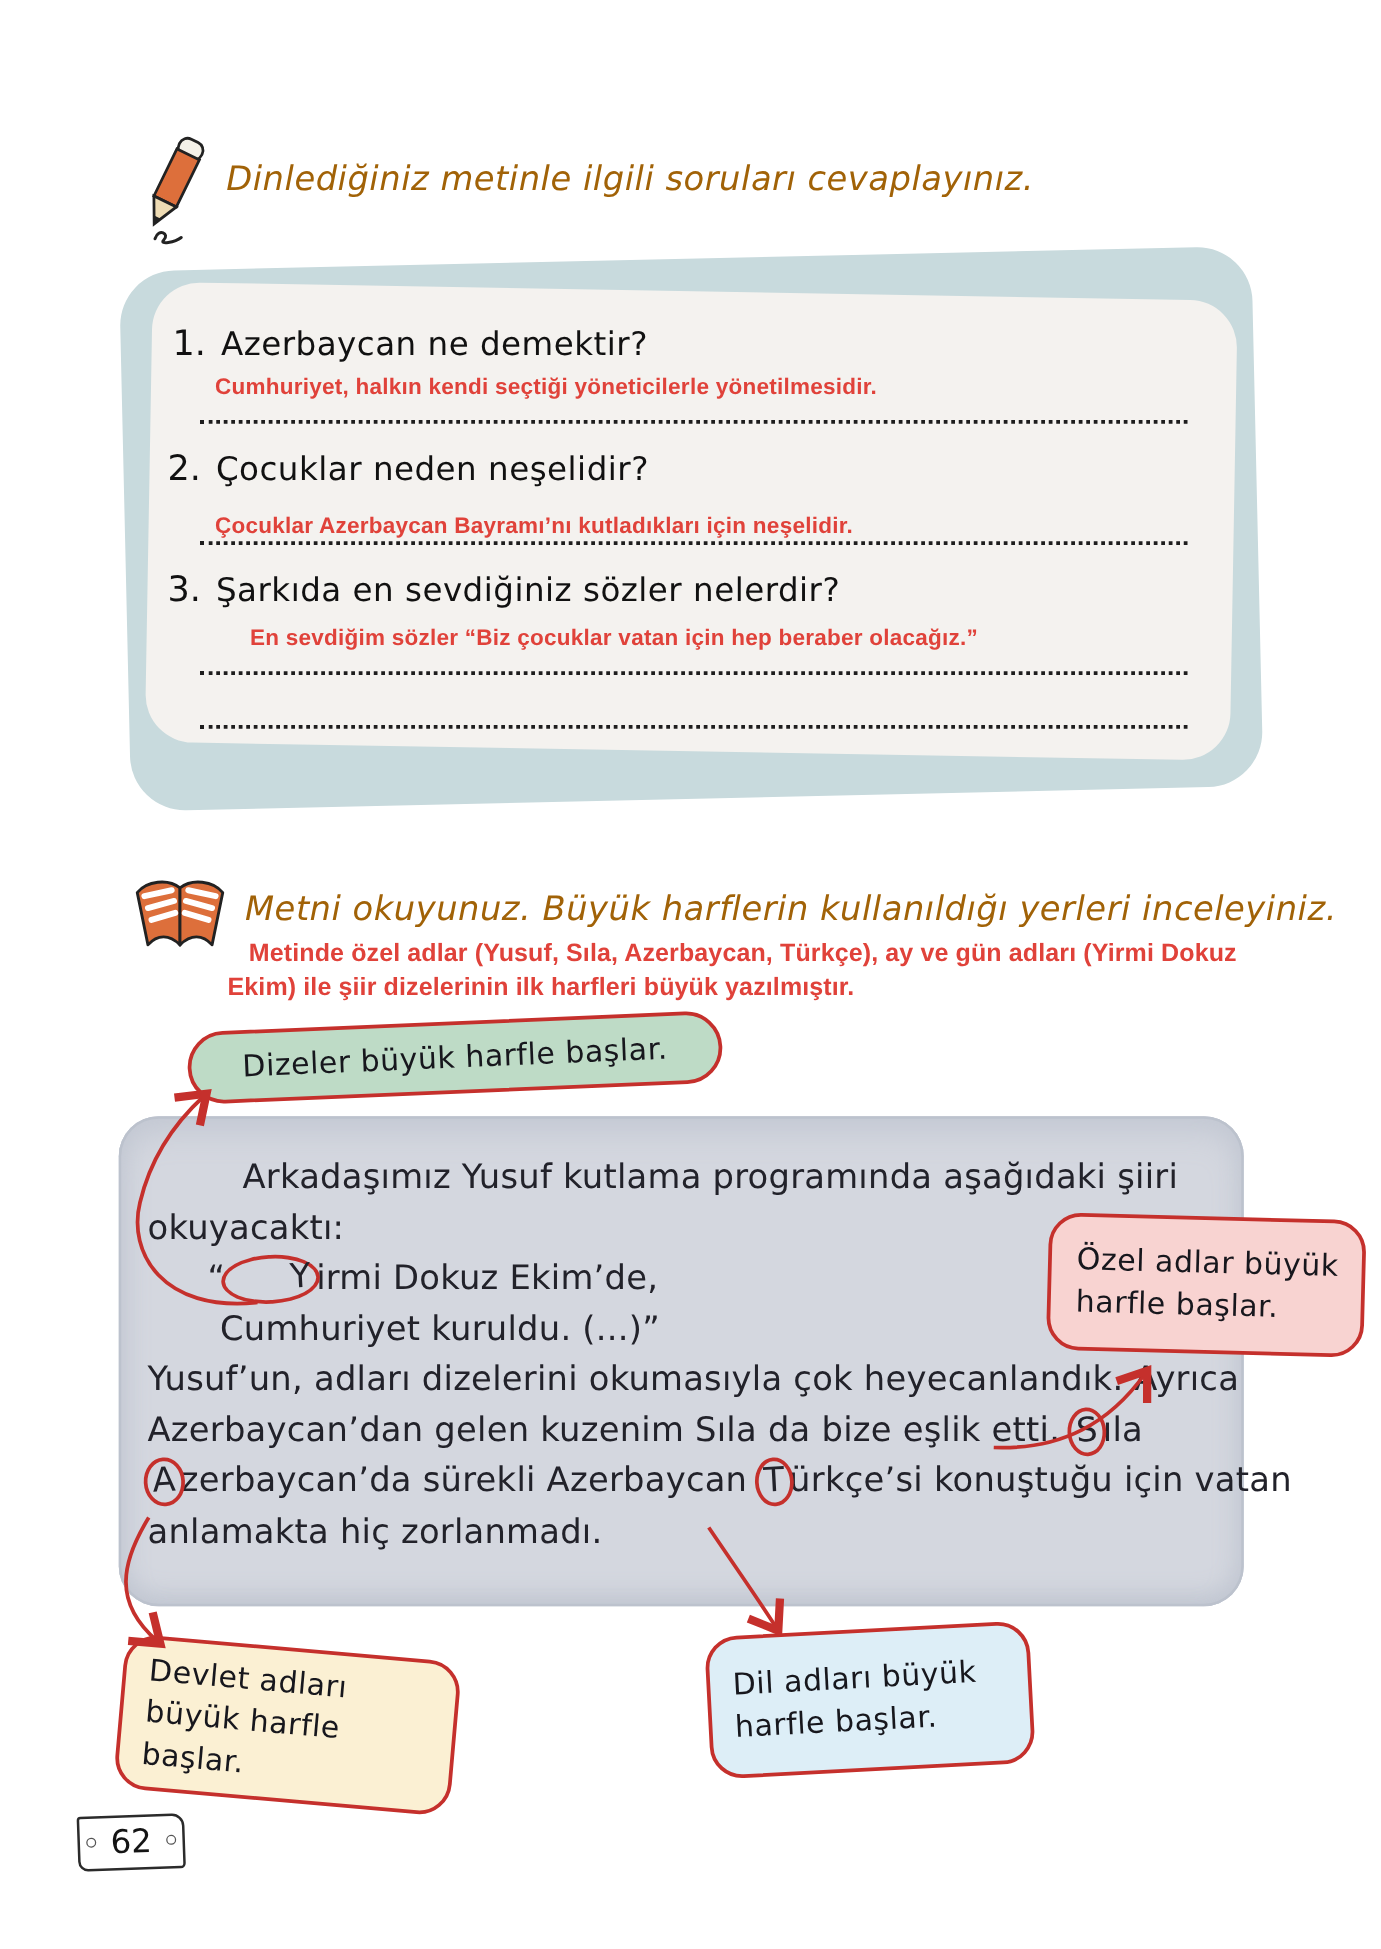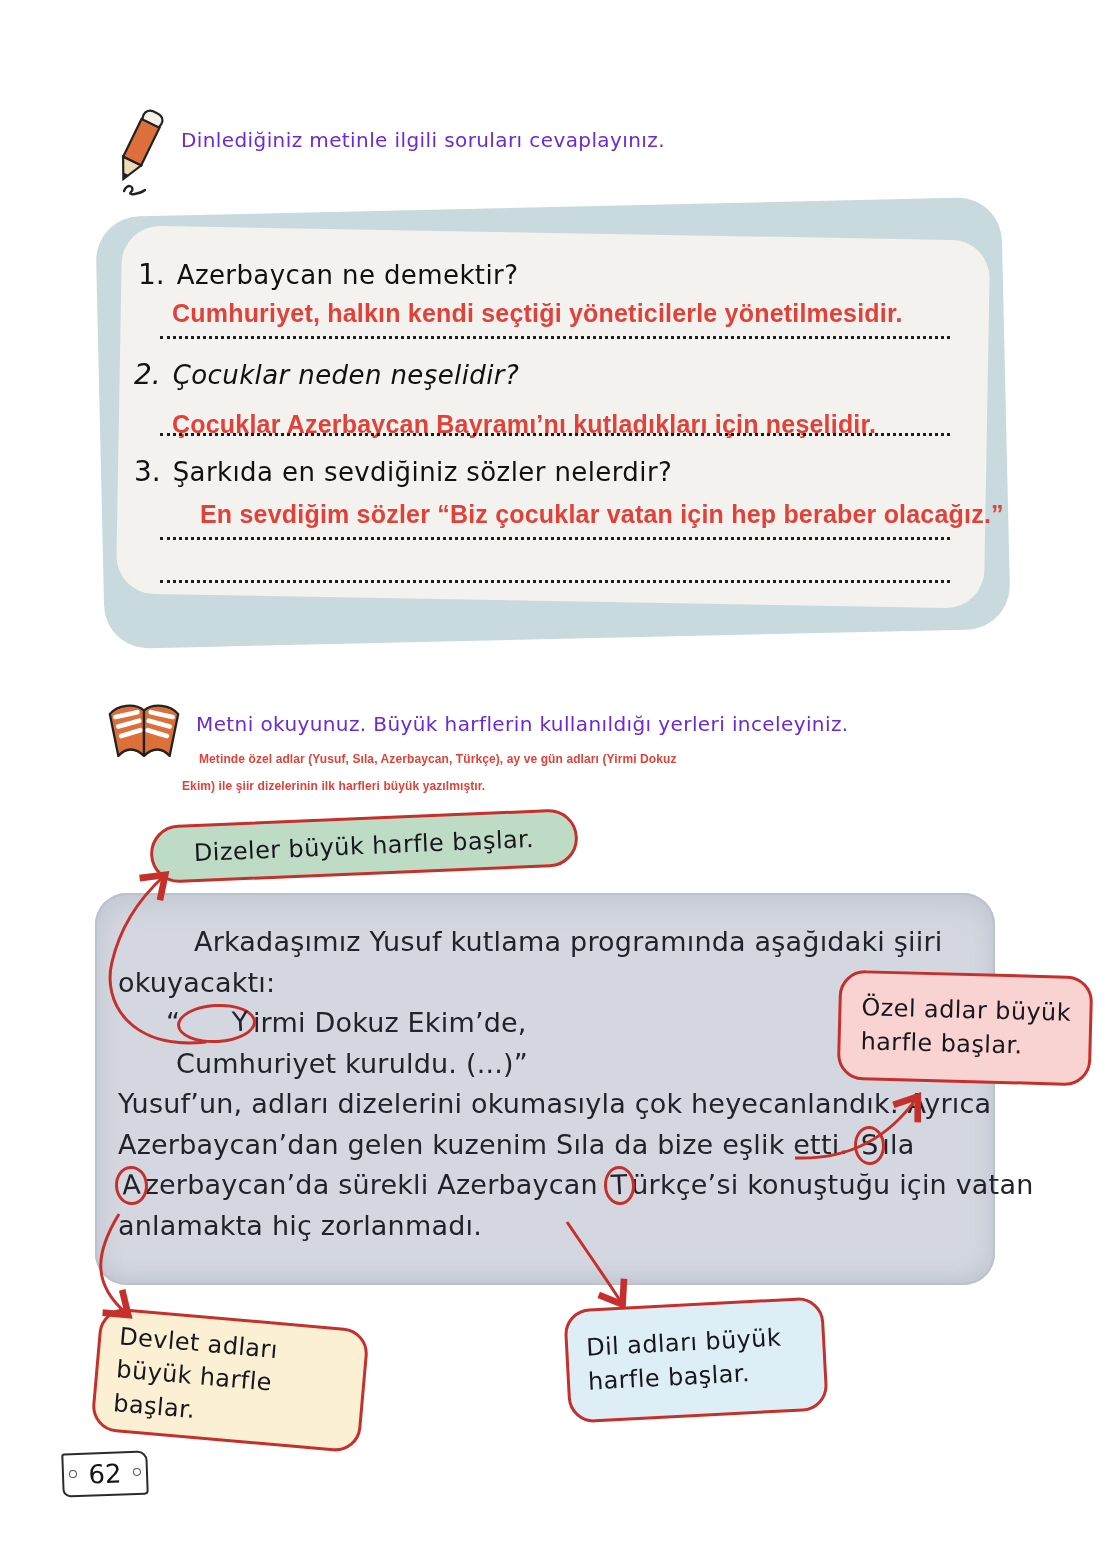--- a/index.html
+++ b/index.html
@@ -4,47 +4,47 @@
 <style>
   html,body{margin:0;padding:0;}
   body{
     width:1105px;height:1559px;position:relative;overflow:hidden;
     background:#ffffff;font-family:"DejaVu Sans",sans-serif;color:#1c1c22;
   }
   .abs{position:absolute;}
   .nw{white-space:nowrap;}
 
   
-  .sec-title{font-size:20px;color:#6d28d9;letter-spacing:0.4px;}
+  .sec-title{font-size:27px;color:#a16207;letter-spacing:0.4px;font-style:italic;}
   #sec1-title{left:181px;top:128px;}
   #pencil{left:110px;top:105px;}
 
   
   #q-backdrop{
     left:100px;top:207px;width:906px;height:432px;background:#c8dadd;
     border-radius:44px;transform:rotate(-1.3deg);
   }
   #q-card{
     left:119px;top:233px;width:868px;height:368px;background:#f4f2ef;
     border-radius:38px;transform:rotate(1deg);
   }
   .qnum{font-size:28px;color:#111;}
   .qtext{font-size:26px;color:#111;letter-spacing:0.4px;margin-left:12px;}
   .ans{
     font-family:"Liberation Sans",sans-serif;font-weight:bold;
-    font-size:25px;color:#e0423a;letter-spacing:0.2px;
+    font-size:18px;color:#e0423a;letter-spacing:0.2px;
   }
   .dotline{height:0;border-bottom:3px dotted #1d1d1d;width:790px;left:160px;}
 
   
   #sec2-title{left:196px;top:712px;}
   #book{left:106px;top:700px;}
   .rednote{
     font-family:"Liberation Sans",sans-serif;font-weight:bold;
-    font-size:12px;color:#e0423a;letter-spacing:0.1px;
+    font-size:20px;color:#e0423a;letter-spacing:0.1px;
   }
 
   
   .callout{
     border:3px solid #c5302c;border-radius:26px;
     font-size:24px;color:#17171d;letter-spacing:0.4px;
     display:flex;align-items:center;box-sizing:border-box;
   }
   #co-green{
     left:150px;top:817px;width:428px;height:58px;background:#bedbc6;
@@ -117,21 +117,21 @@
 
 <div class="abs" id="q-backdrop"></div>
 <div class="abs" id="q-card"></div>
 
 <div class="abs nw" style="left:138px;top:258px;">
   <span class="qnum">1.</span><span class="qtext">Azerbaycan ne demektir?</span>
 </div>
 <div class="abs ans nw" style="left:172px;top:299px;">Cumhuriyet, halkın kendi seçtiği yöneticilerle yönetilmesidir.</div>
 <div class="abs dotline" style="top:336px;"></div>
 
-<div class="abs nw" style="left:134px;top:358px;font-style:italic;">
+<div class="abs nw" style="left:134px;top:358px;">
   <span class="qnum">2.</span><span class="qtext">Çocuklar neden neşelidir?</span>
 </div>
 <div class="abs ans nw" style="left:172px;top:410px;">Çocuklar Azerbaycan Bayramı’nı kutladıkları için neşelidir.</div>
 <div class="abs dotline" style="top:433px;"></div>
 
 <div class="abs nw" style="left:134px;top:455px;">
   <span class="qnum">3.</span><span class="qtext">Şarkıda en sevdiğiniz sözler nelerdir?</span>
 </div>
 <div class="abs ans nw" style="left:172px;top:500px;margin-left:28px;">En sevdiğim sözler “Biz çocuklar vatan için hep beraber olacağız.”</div>
 <div class="abs dotline" style="top:537px;"></div>

